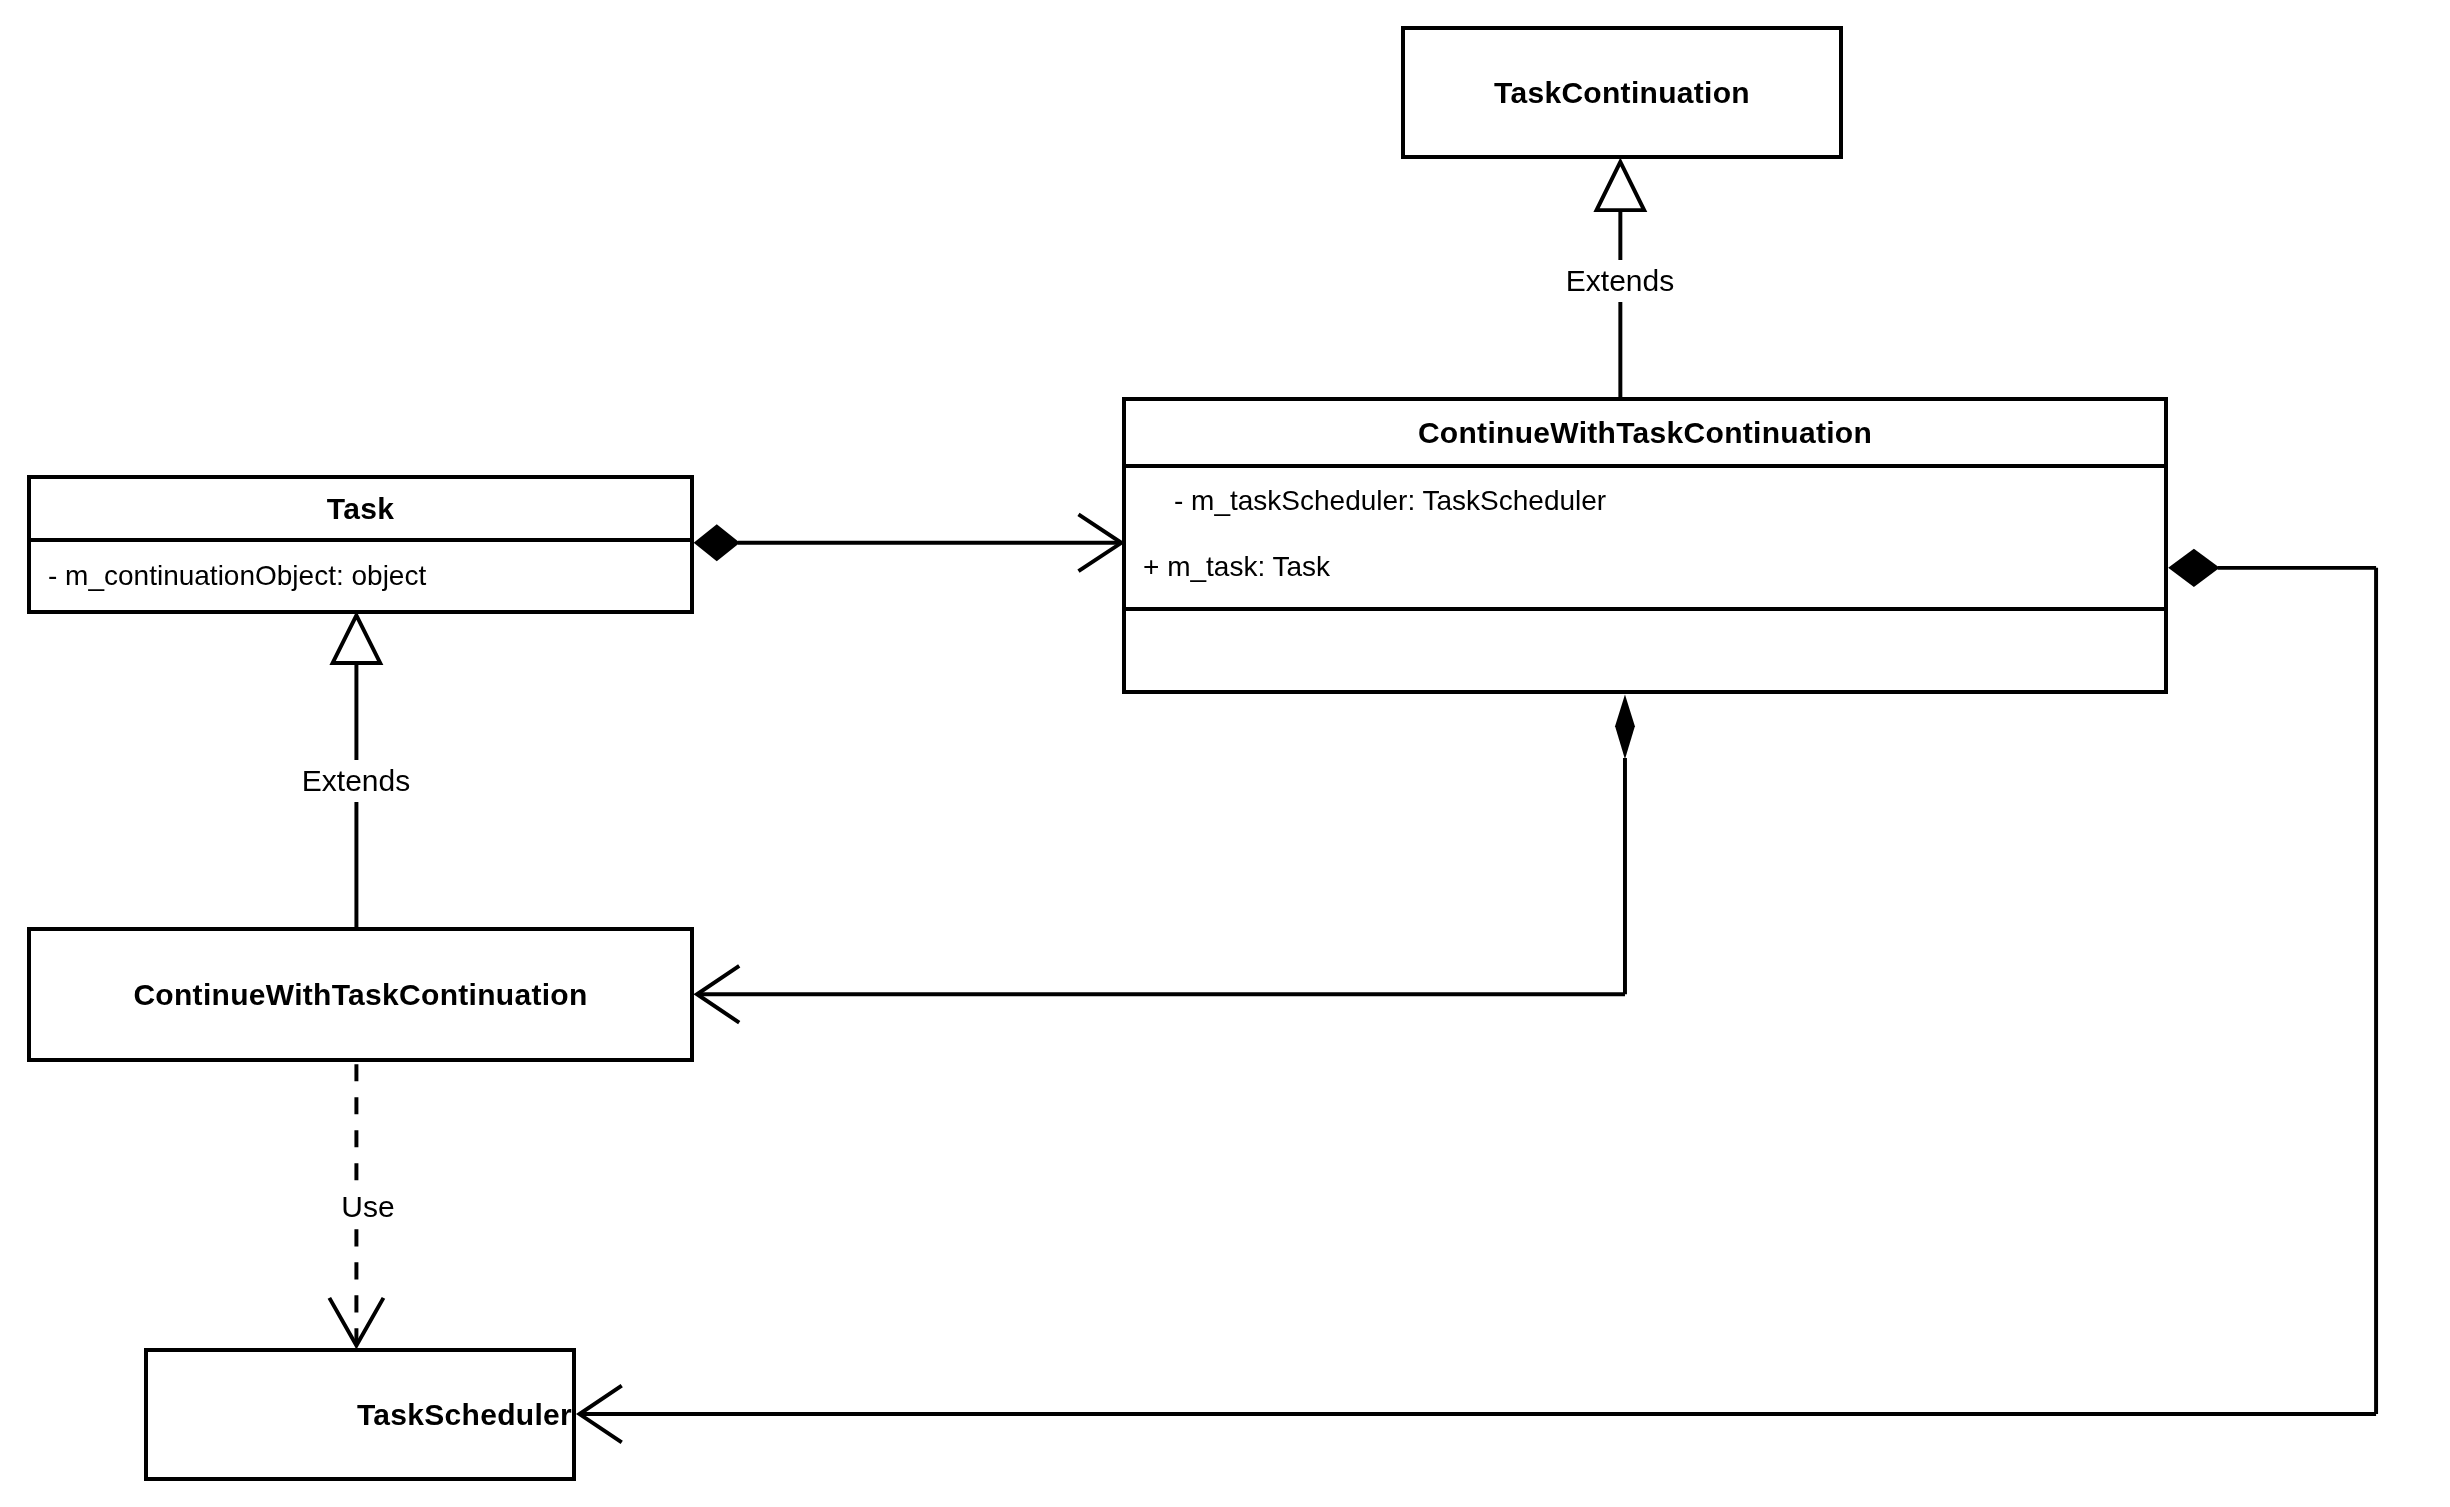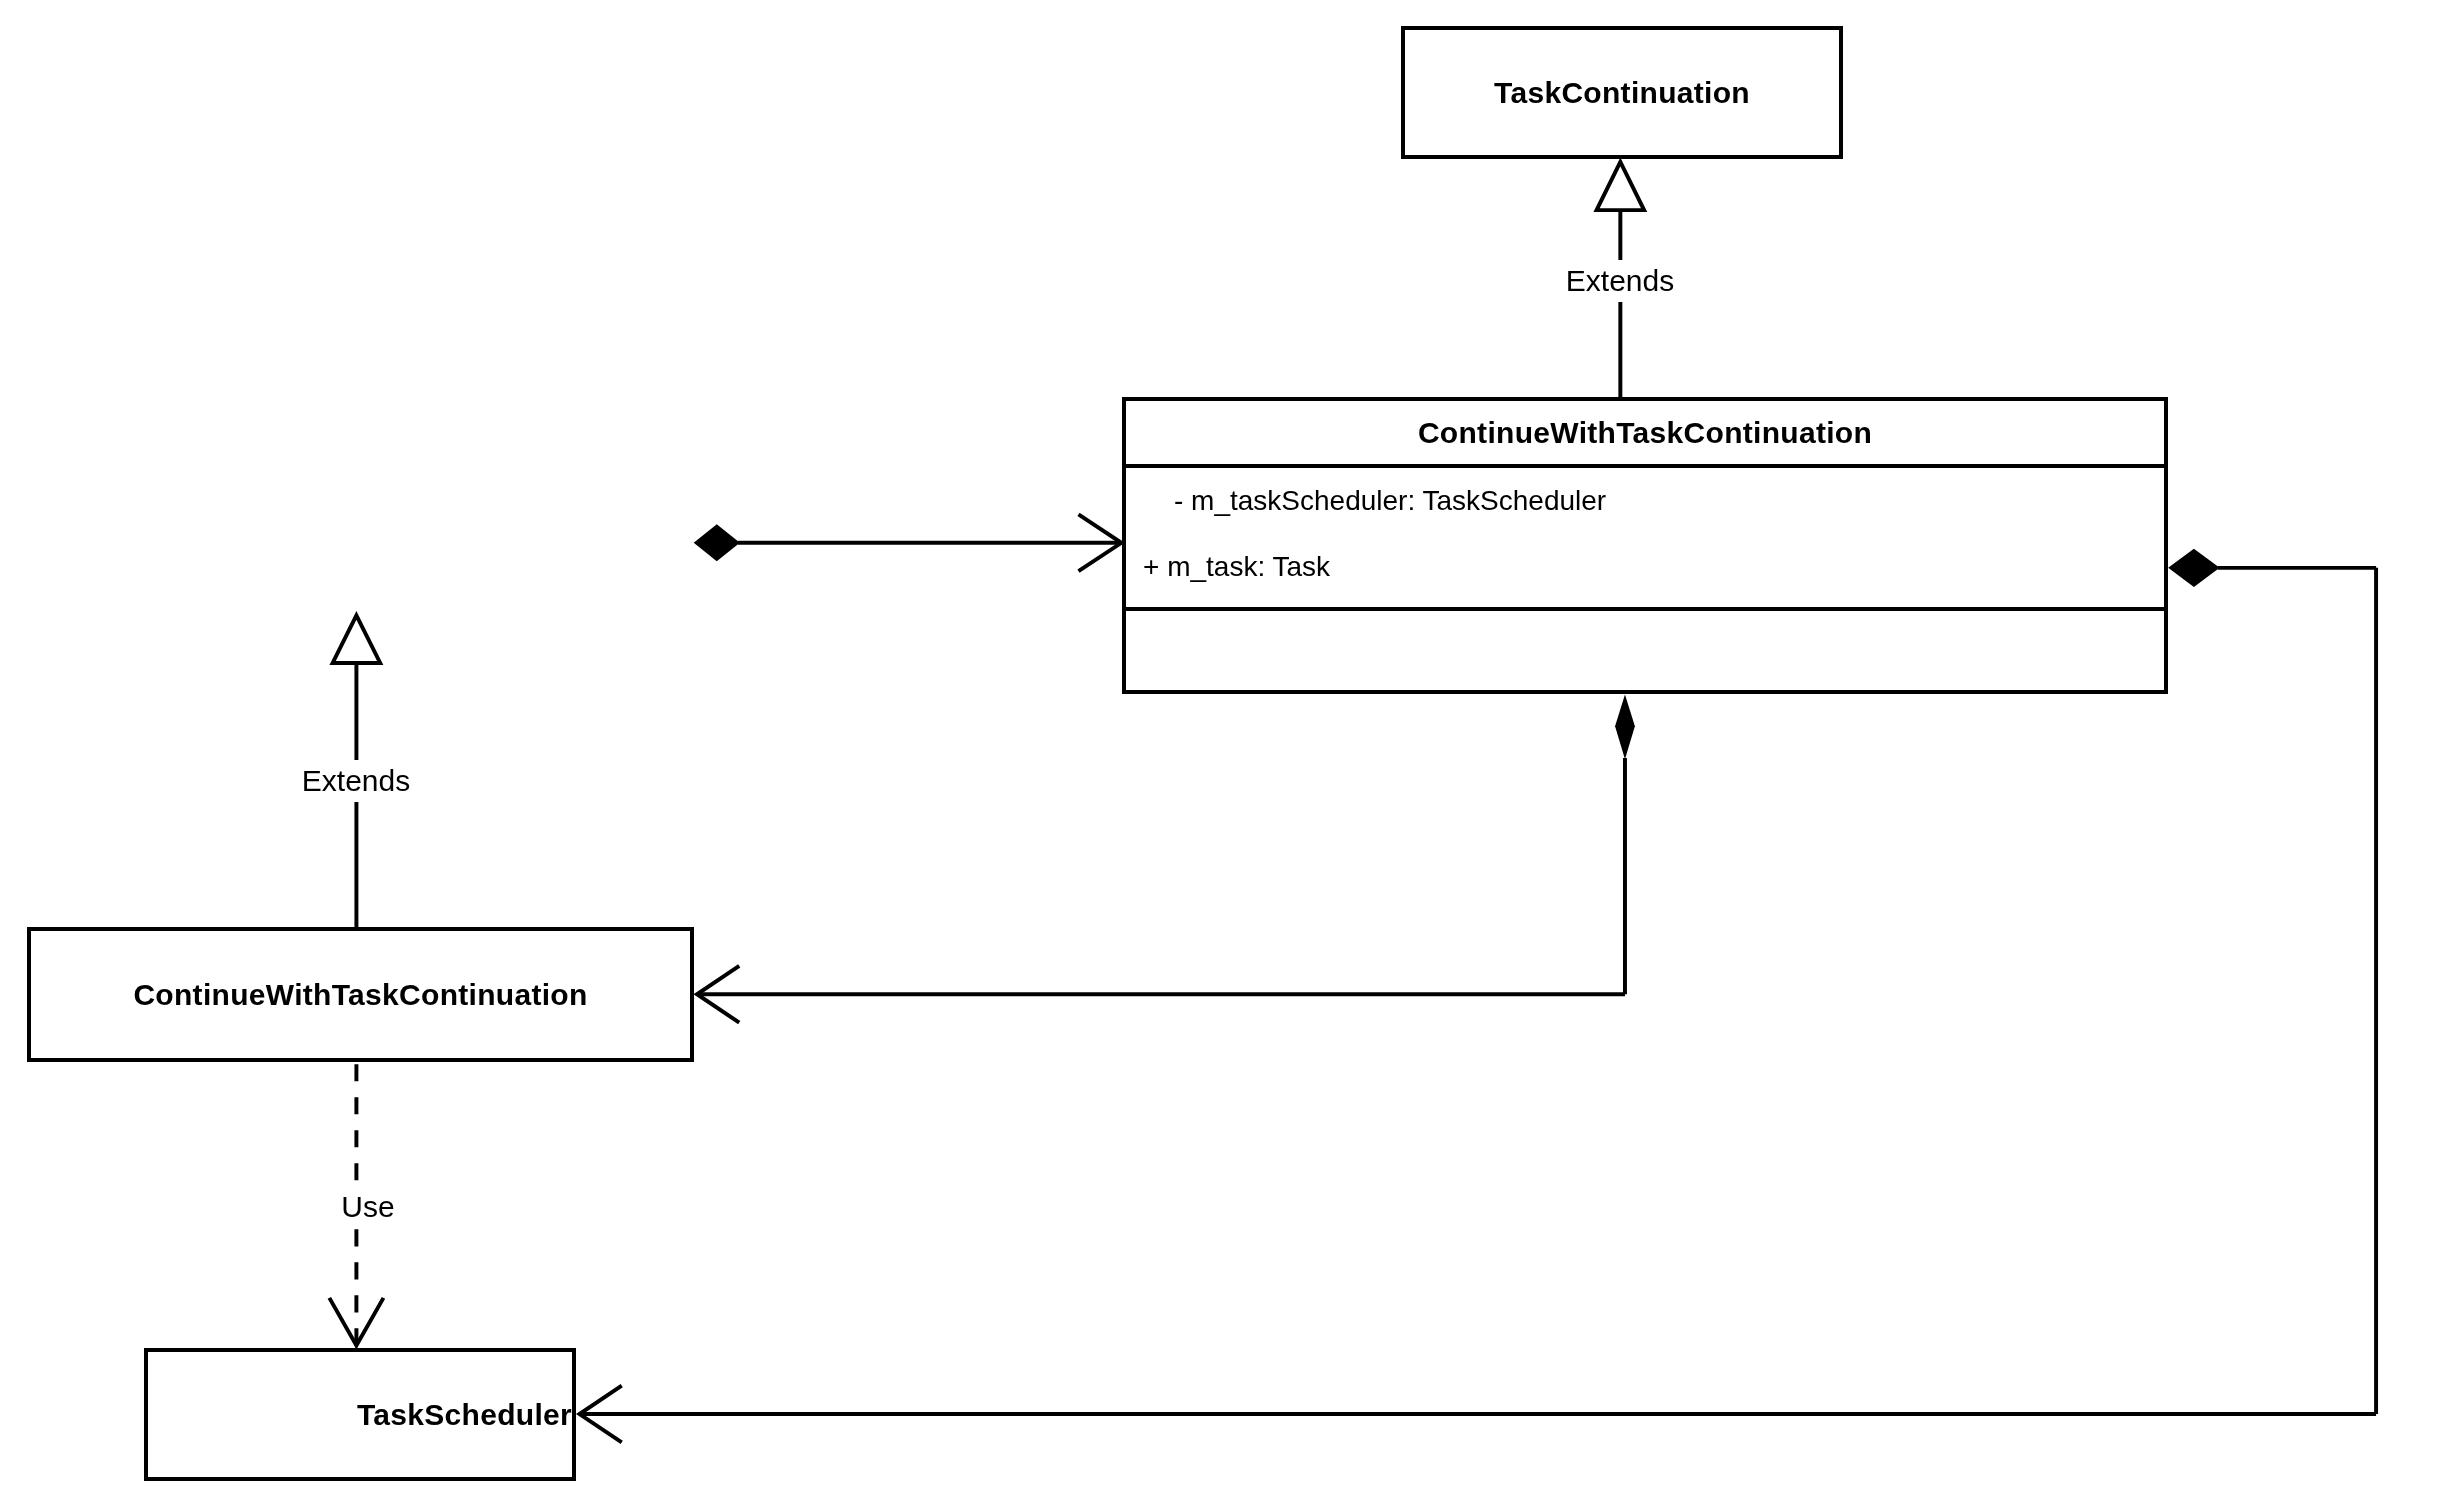--- a/index.html
+++ b/index.html
@@ -104,20 +104,27 @@
   <div class="class-box" style="left:1122px; top:397px; width:1046px; height:297px;">
     <div class="class-title" style="height:63px;">ContinueWithTaskContinuation</div>
     <div class="section-sep"></div>
     <div style="height:139px;">
       <div class="member-row" style="height:66px;padding-left:48px;">- m_taskScheduler: TaskScheduler</div>
       <div class="member-row" style="height:66px;">+ m_task: Task</div>
     </div>
     <div class="section-sep"></div>
   </div>
 
+  <div class="class-box" style="left:27px; top:475px; width:667px; height:139px;">
+    <div class="class-title" style="height:59px;">Task</div>
+    <div class="section-sep"></div>
+    <div style="flex:1; display:flex;">
+      <div class="member-row" style="flex:1;">- m_continuationObject: object</div>
+    </div>
+  </div>
 
   <div class="class-box" style="left:27px; top:927px; width:667px; height:135px;">
     <div class="class-title fill">ContinueWithTaskContinuation</div>
   </div>
 
   <div class="class-box" style="left:144px; top:1348px; width:432px; height:133px;align-items:flex-end;">
     <div class="class-title fill">TaskScheduler</div>
   </div>
 
   <div class="edge-label" style="left:1620px; top:281px;">Extends</div>

